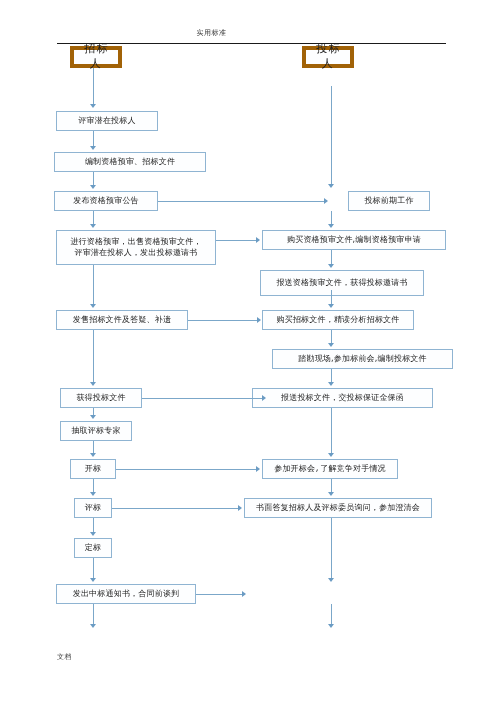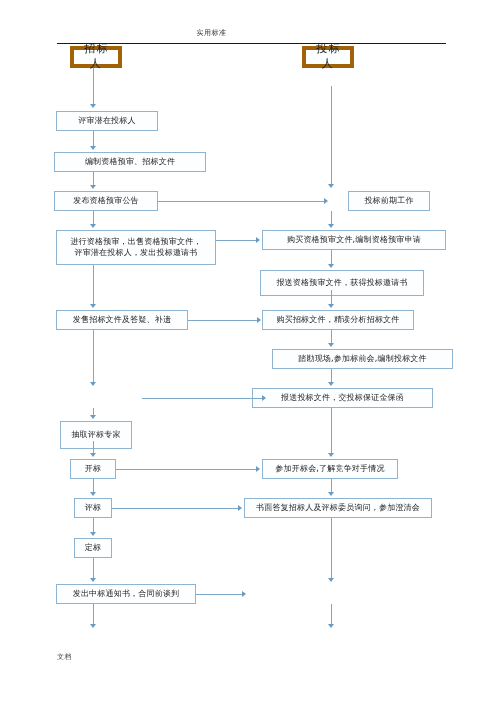--- a/index.html
+++ b/index.html
@@ -113,22 +113,23 @@
 
   <div class="box" style="left:54px; top:152px; width:152px; height:20px;">编制资格预审、招标文件</div>
 
   <div class="box" style="left:54px; top:191px; width:104px; height:20px;">发布资格预审公告</div>
 
   <div class="box" style="left:56px; top:230px; width:160px; height:35px;">进行资格预审，出售资格预审文件，
 评审潜在投标人，发出投标邀请书</div>
 
   <div class="box" style="left:56px; top:310px; width:132px; height:20px;">发售招标文件及答疑、补遗</div>
 
-
-  <div class="box" style="left:60px; top:421px; width:72px; height:28px;">抽取评标专家</div>
+  <div class="box" style="left:60px; top:388px; width:82px; height:20px;">获得投标文件</div>
+
+  <div class="box" style="left:60px; top:421px; width:72px; height:20px;">抽取评标专家</div>
 
   <div class="box" style="left:70px; top:459px; width:46px; height:20px;">开标</div>
 
   <div class="box" style="left:74px; top:498px; width:38px; height:20px;">评标</div>
 
   <div class="box" style="left:74px; top:538px; width:38px; height:20px;">定标</div>
 
   <div class="box" style="left:56px; top:584px; width:140px; height:20px;">发出中标通知书，合同前谈判</div>
 
   <div class="box" style="left:300px; top:191px; width:82px; height:20px;margin-left:48px;">投标前期工作</div>
@@ -136,21 +137,21 @@
   <div class="box" style="left:262px; top:230px; width:184px; height:20px;">购买资格预审文件,编制资格预审申请</div>
 
   <div class="box" style="left:260px; top:270px; width:164px; height:26px;text-align:right;">报送资格预审文件，获得投标邀请书</div>
 
   <div class="box" style="left:262px; top:310px; width:152px; height:20px;">购买招标文件，精读分析招标文件</div>
 
   <div class="box" style="left:252px; top:349px; width:181px; height:20px;margin-left:20px;">踏勘现场,参加标前会,编制投标文件</div>
 
   <div class="box" style="left:252px; top:388px; width:181px; height:20px;">报送投标文件，交投标保证金保函</div>
 
-  <div class="box" style="left:262px; top:459px; width:136px; height:20px;">参加开标会,了解竞争对手情况</div>
+  <div class="box" style="left:262px; top:459px; width:136px; height:20px;font-family:Liberation Mono, monospace;">参加开标会,了解竞争对手情况</div>
 
   <div class="box" style="left:244px; top:498px; width:188px; height:20px;">书面答复招标人及评标委员询问，参加澄清会</div>
 
 
   <div class="vline" style="left:93px; top:68px; height:38px;"></div>
   <div class="arrow-d" style="left:90px; top:104px;"></div>
 
   <div class="vline" style="left:93px; top:131px; height:17px;"></div>
   <div class="arrow-d" style="left:90px; top:146px;"></div>
 

